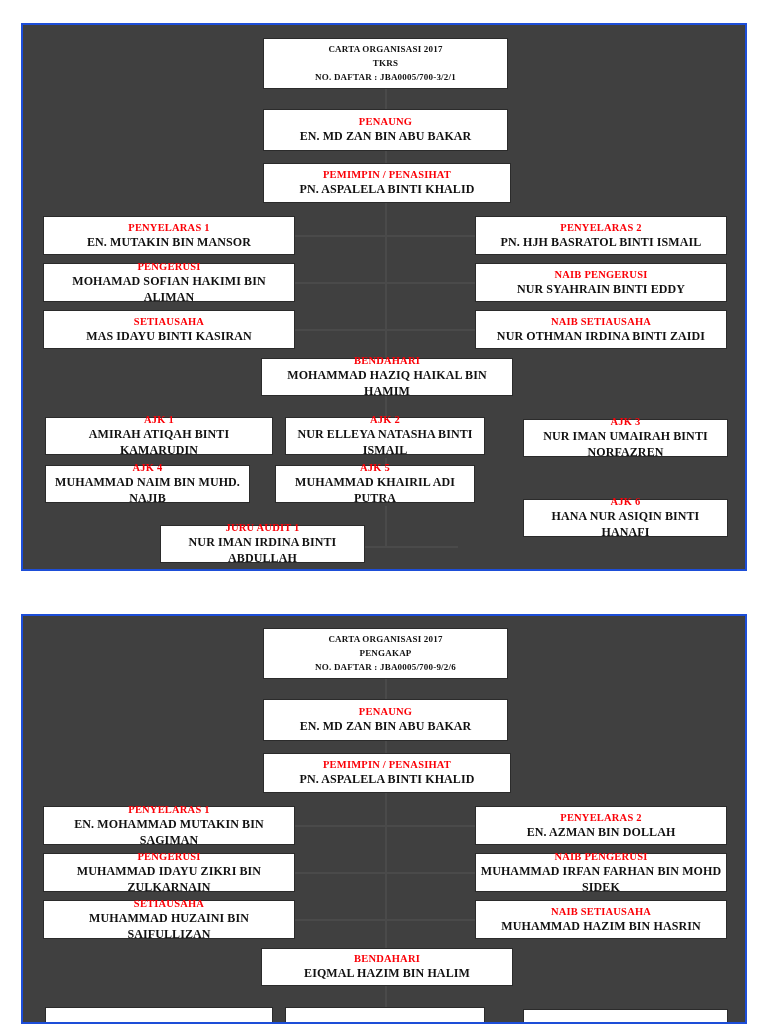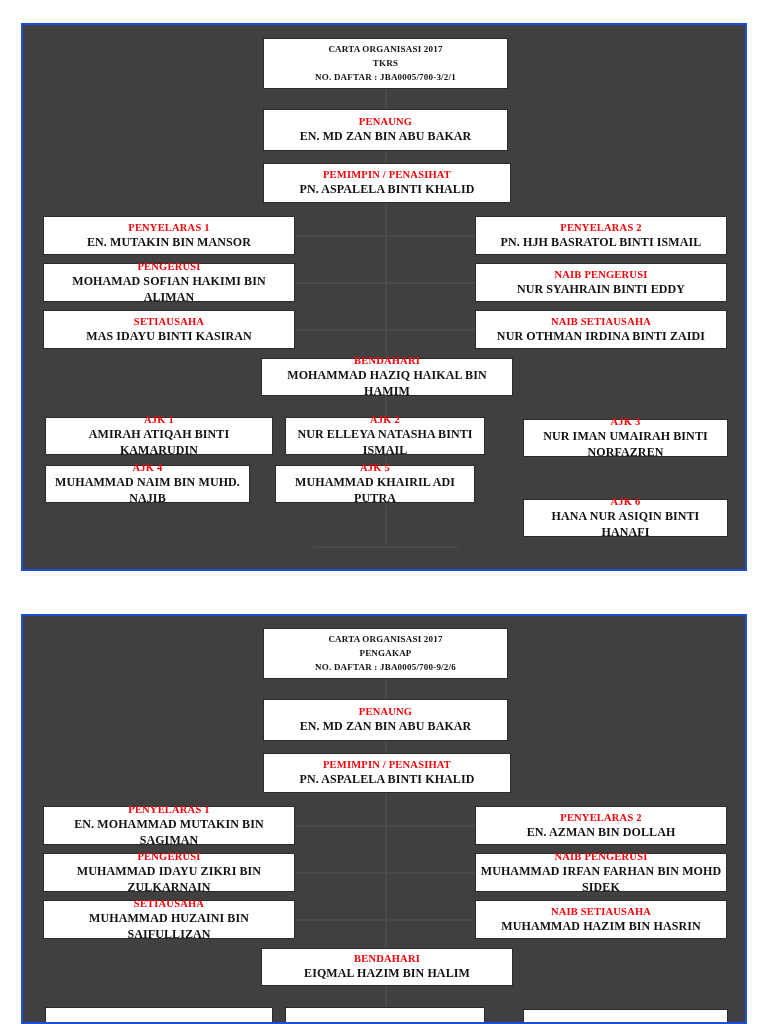--- a/index.html
+++ b/index.html
@@ -147,20 +147,24 @@
     </div>
     <div class="box" style="left:252px; top:440px; width:200px; height:38px;">
       <div class="ttl">AJK 5</div>
       <div class="nm">MUHAMMAD KHAIRIL ADI PUTRA</div>
     </div>
     <div class="box" style="left:500px; top:440px; width:205px; height:38px;margin-top:34px;">
       <div class="ttl">AJK 6</div>
       <div class="nm">HANA NUR ASIQIN BINTI HANAFI</div>
     </div>
 
+    <div class="box" style="left:137px; top:500px; width:205px; height:38px;">
+      <div class="ttl">JURU AUDIT 1</div>
+      <div class="nm">NUR IMAN IRDINA BINTI ABDULLAH</div>
+    </div>
 
   </div>
 </div>
 
 <div class="page" id="page-2">
   <div class="canvas">
 
     <div class="line vline" style="left:362px; top:63px; height:38px;"></div>
     <div class="line vline" style="left:362px; top:125px; height:28px;"></div>
     <div class="line vline" style="left:362px; top:177px; height:160px;"></div>

